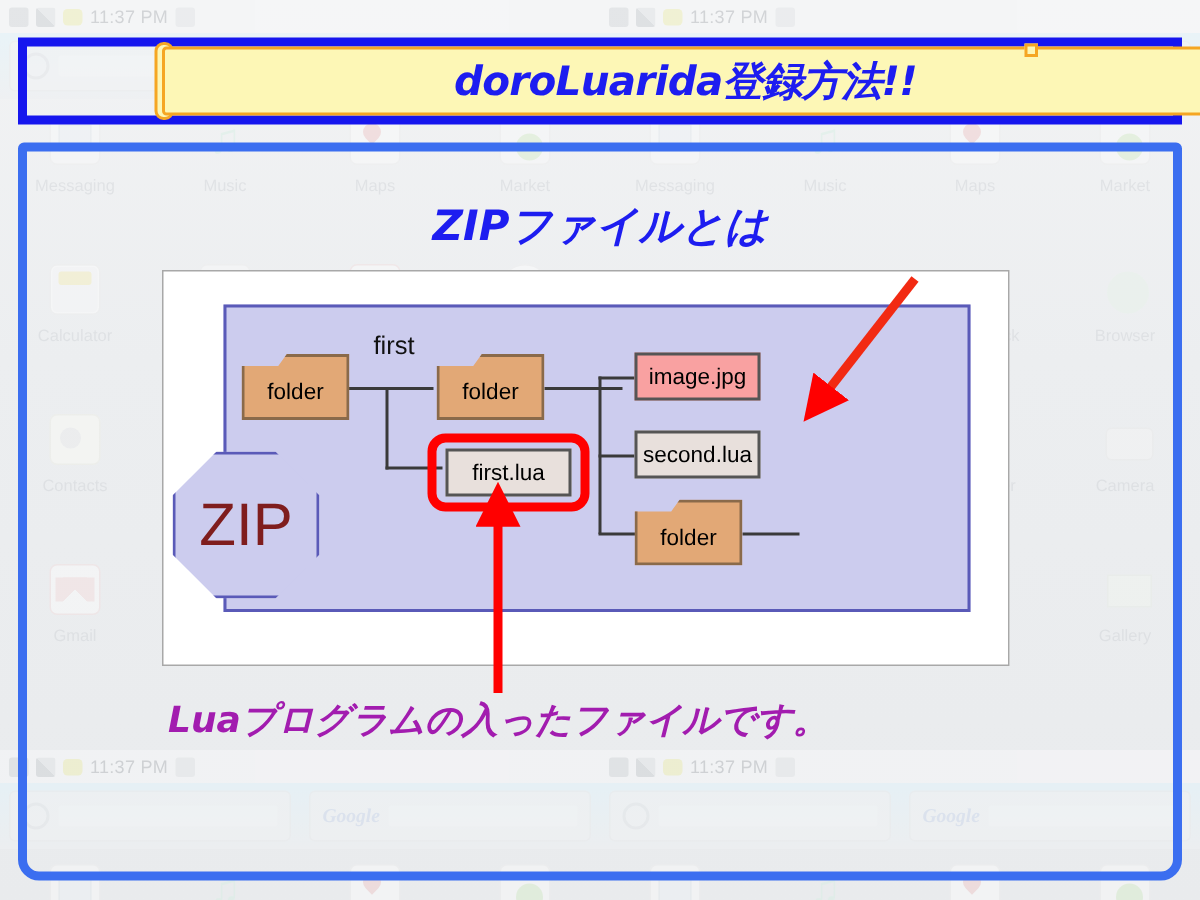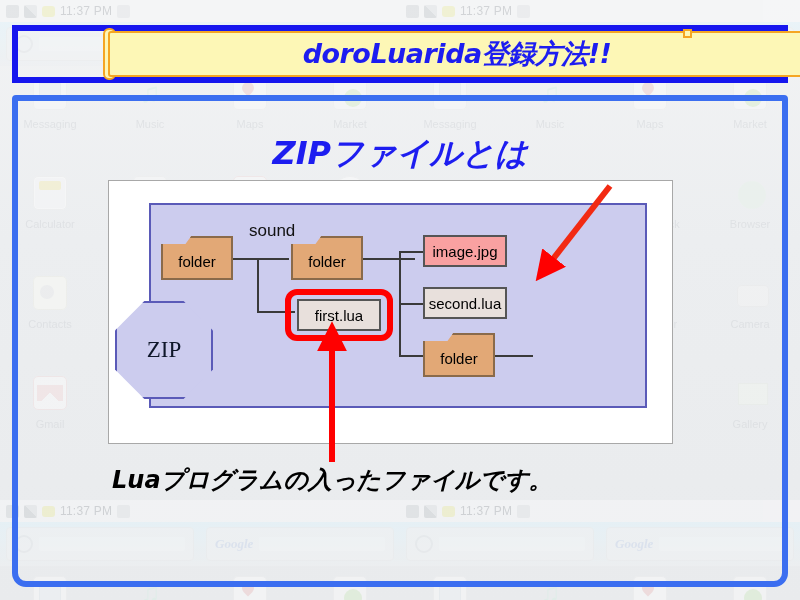--- a/index.html
+++ b/index.html
@@ -129,35 +129,35 @@
   .main-frame {
     position:absolute; left:12px; top:95px; width:776px; height:492px;
     border:6px solid #3b6ef0; border-radius:4px 4px 14px 14px;
     overflow:hidden;
   }
 
   
   .heading-zip {
     position:absolute; left:0; right:0; top:132px; text-align:center;
     font-family:"DejaVu Sans","Liberation Sans",sans-serif;
-    font-size:32px; font-weight:bold; font-style:italic;
+    font-size:28px; font-weight:bold; font-style:italic;
     color:#1d1df0; letter-spacing:0px;
     z-index:30;
   }
   .ann-red-top {
     position:absolute; left:524px; top:156px;
     font-family:"DejaVu Sans","Liberation Sans",sans-serif;
     font-size:21px; font-weight:bold; font-style:italic;
     color:#fb3b10; white-space:nowrap; z-index:30;
   }
   .ann-blue-bottom {
     position:absolute; left:112px; top:464px;
     font-family:"DejaVu Sans","Liberation Sans",sans-serif;
     font-size:24px; font-weight:bold; font-style:italic;
-    color:#000000; white-space:nowrap; z-index:30;
+    color:#a21caf; white-space:nowrap; z-index:30;
   }
 
   
   .diagram-panel {
     position:absolute; left:108px; top:180px; width:565px; height:264px;
     background:#ffffff; border:1px solid #a8a8a8;
     z-index:20;
   }
   .lavender-box {
     position:absolute; left:40px; top:22px; width:498px; height:205px;
@@ -184,21 +184,21 @@
 
   .edge { position:absolute; background:#3a3a3a; }
   .edge.h { height:2px; }
   .edge.v { width:2px; }
 
   .zip-oct {
     position:absolute; width:98px; height:98px;
     background:#ccccee; border:2px solid #5a5ab8;
     clip-path: polygon(30% 0%, 70% 0%, 100% 30%, 100% 70%, 70% 100%, 30% 100%, 0% 70%, 0% 30%);
     display:flex; align-items:center; justify-content:center;
-    font-size:23px; color:#0f172a; font-family:Liberation Serif, serif;
+    font-size:40px; color:#7f1d1d; font-family:Liberation Sans, sans-serif;
   }
 
   .hl-ring {
     position:absolute; border:6px solid #ff0000; border-radius:12px;
   }
 
   
   .arrow-svg { position:absolute; left:0; top:0; width:800px; height:600px;
                pointer-events:none; z-index:35; }
 
@@ -563,21 +563,21 @@
     <div class="edge v" style="left:148px; top:77px; height:55px;"></div>
     <div class="edge h" style="left:148px; top:130px; width:38px;"></div>
 
     <div class="edge h" style="left:254px; top:77px; width:52px;"></div>
     <div class="edge v" style="left:290px; top:70px; height:105px;"></div>
     <div class="edge h" style="left:290px; top:70px; width:24px;"></div>
     <div class="edge h" style="left:290px; top:122px; width:24px;"></div>
     <div class="edge h" style="left:290px; top:174px; width:26px;"></div>
     <div class="edge h" style="left:386px; top:174px; width:38px;"></div>
 
-    <div class="label-root" style="left:140px; top:40px;">sound</div>
+    <div class="label-root" style="left:140px; top:40px;">first</div>
 
     <div class="node folder" style="left:52px; top:55px;">
       <span>folder</span>
     </div>
 
     <div class="node folder" style="left:182px; top:55px;">
       <span>folder</span>
     </div>
 
     <div class="hl-ring" style="left:176px; top:108px; width:108px; height:52px;"></div>

